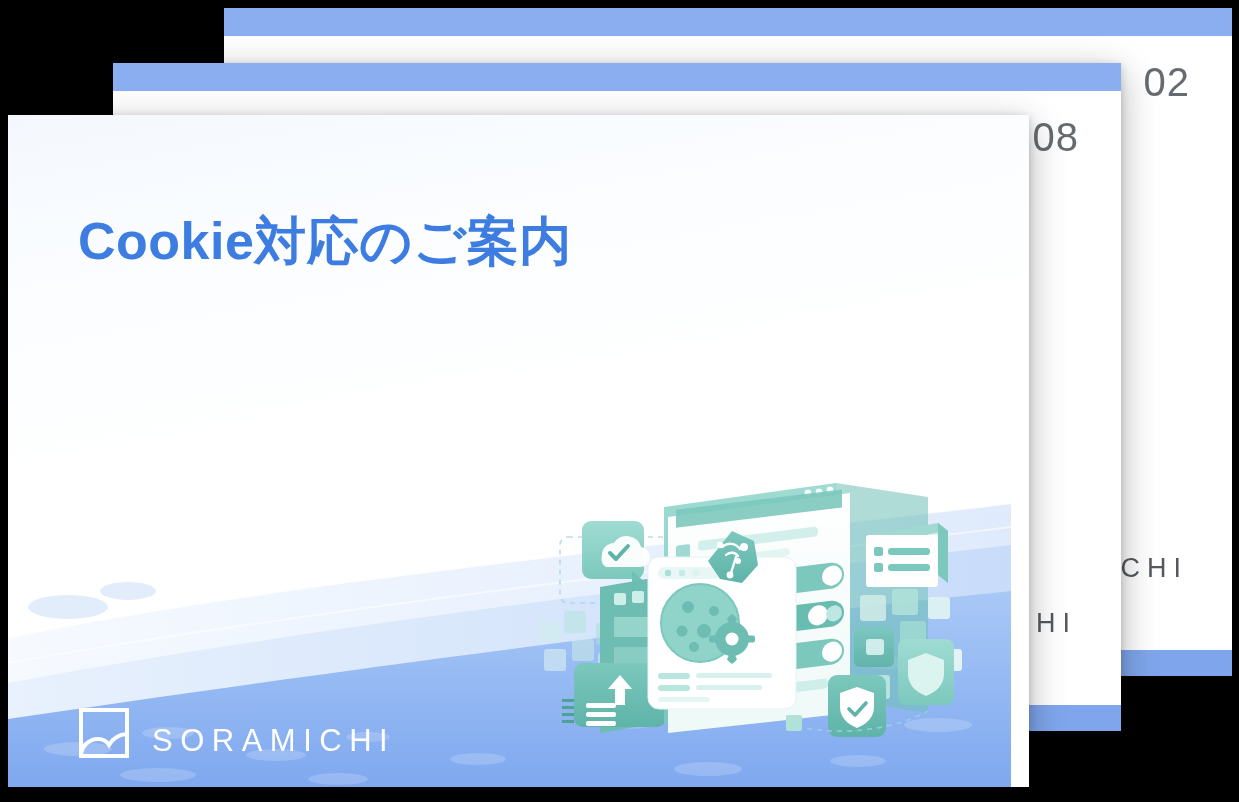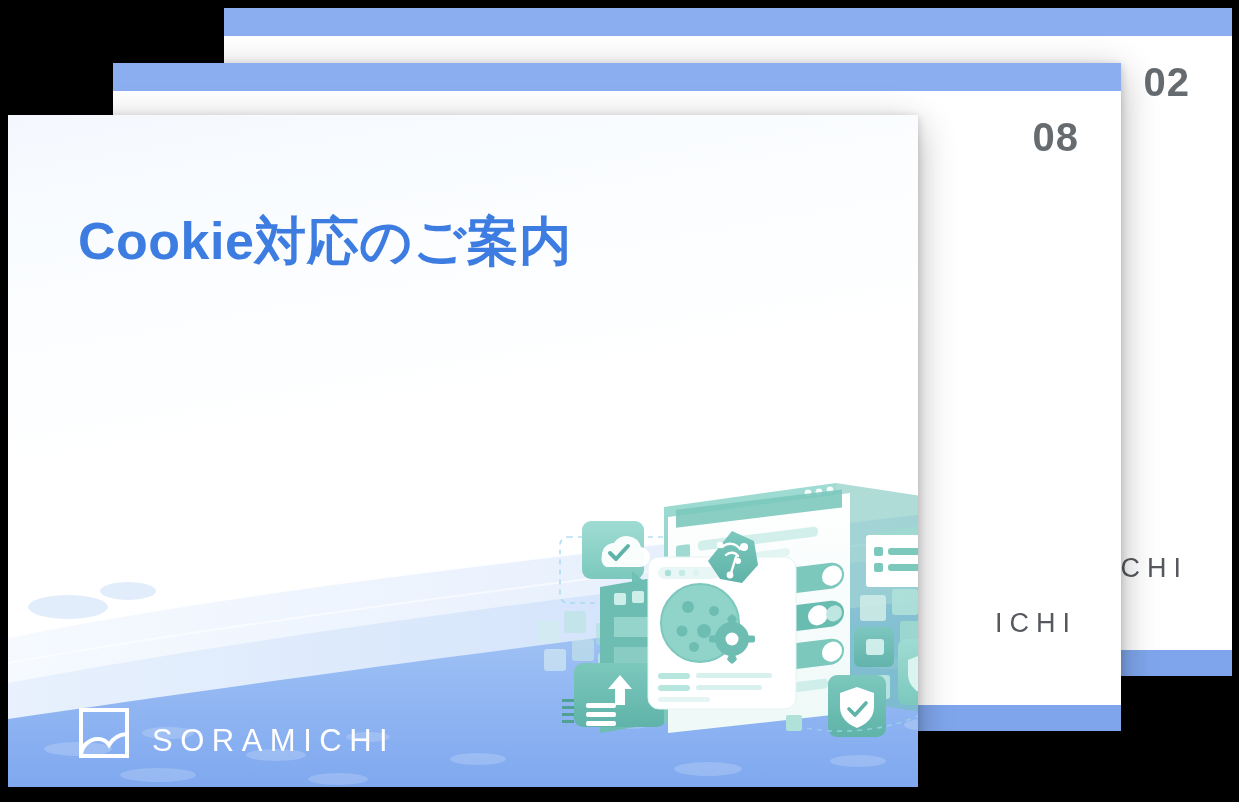--- a/index.html
+++ b/index.html
@@ -17,33 +17,33 @@
     background: #ffffff;
     box-shadow: 0 10px 34px rgba(0,0,0,0.30), 0 2px 8px rgba(0,0,0,0.18);
     overflow: hidden;
   }
 
   
   #slide-back  { left: 224px; top: 8px;   width: 1008px; height: 668px; }
   
   #slide-mid   { left: 113px; top: 63px;  width: 1008px; height: 668px; }
   
-  #slide-front { left: 8px;   top: 115px; width: 910px; height: 672px; }
+  #slide-front { left: 8px;   top: 115px; width: 1021px; height: 672px; }
 
   .top-bar {
     position: absolute; left: 0; top: 0; width: 100%; height: 28px;
     background: #8aaeef;
   }
   .bottom-bar {
     position: absolute; left: 0; bottom: 0; width: 100%; height: 26px;
     background: #7fa6ec;
   }
   .page-num {
     position: absolute; right: 42px; top: 52px;
-    font-size: 40px; font-weight: 700; color: #666b70;
+    font-size: 40px; font-weight: 400; color: #666b70;
     letter-spacing: 1px;
   }
   .wordmark-partial {
     position: absolute; right: 44px; bottom: 92px;
     font-size: 27px; font-weight: 500; color: #55595e;
     letter-spacing: 7px; white-space: nowrap;
   }
 
   
   #front-canvas {

